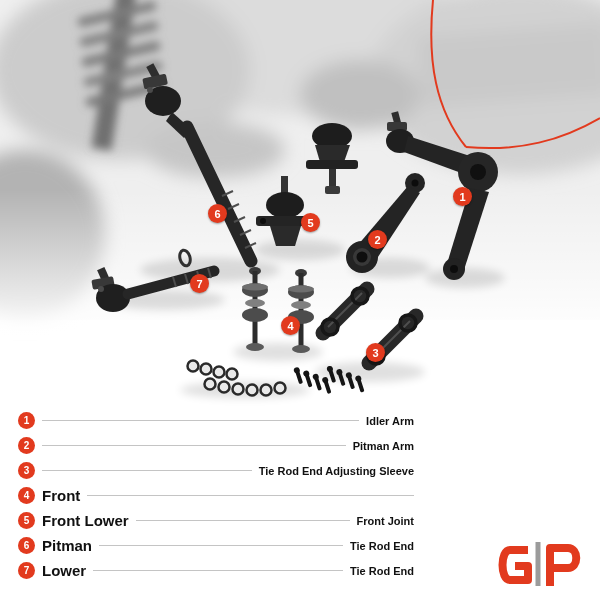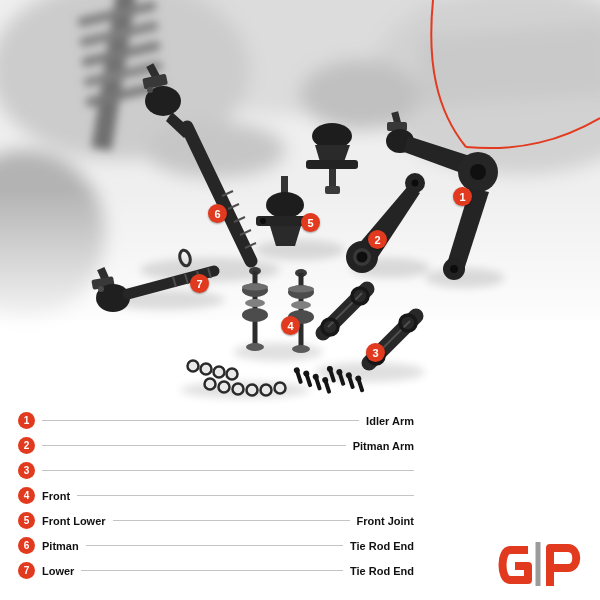--- a/index.html
+++ b/index.html
@@ -16,21 +16,21 @@
     box-shadow:0 1px 2px rgba(0,0,0,.35);z-index:5;
   }
   
   .legend{position:absolute;left:18px;top:408px;width:396px;z-index:6;}
   .lrow{display:flex;align-items:center;height:25px;gap:7px;}
   .lnum{
     flex:0 0 auto;width:17px;height:17px;border-radius:50%;
     background:#e23a1e;color:#fff;font-size:10px;font-weight:bold;
     display:flex;align-items:center;justify-content:center;
   }
-  .lqual{flex:0 0 auto;font-size:11px;font-weight:bold;color:#111;white-space:nowrap;}
+  .lqual{flex:0 0 auto;font-size:15px;font-weight:bold;color:#111;white-space:nowrap;}
   .lqual:empty{display:none;}
   .lline{flex:1 1 auto;height:0;border-top:1px solid #c4c4c4;}
   .llabel{flex:0 0 auto;font-size:11px;font-weight:bold;color:#111;white-space:nowrap;text-align:left;}
   .logo{position:absolute;left:484px;top:528px;z-index:6;}
 </style>
 </head>
 <body>
 
 <div class="stage">
 
@@ -238,20 +238,21 @@
     <div class="lrow">
       <span class="lnum">2</span>
 
       <span class="lline"></span>
       <span class="llabel">Pitman Arm</span>
     </div>
     <div class="lrow">
       <span class="lnum">3</span>
 
       <span class="lline"></span>
+      <span class="llabel">Tie Rod End Adjusting Sleeve</span>
     </div>
     <div class="lrow">
       <span class="lnum">4</span>
       <span class="lqual">Front</span>
       <span class="lline"></span>
     </div>
     <div class="lrow">
       <span class="lnum">5</span>
       <span class="lqual">Front Lower</span>
       <span class="lline"></span>

